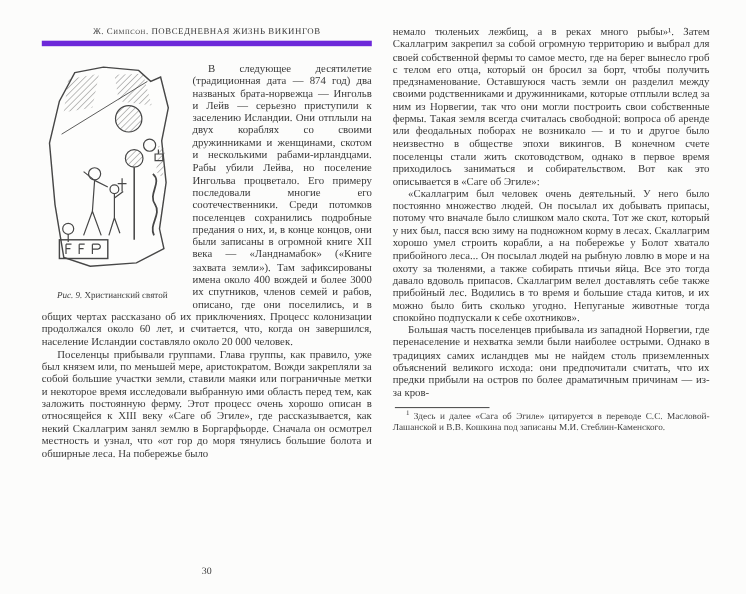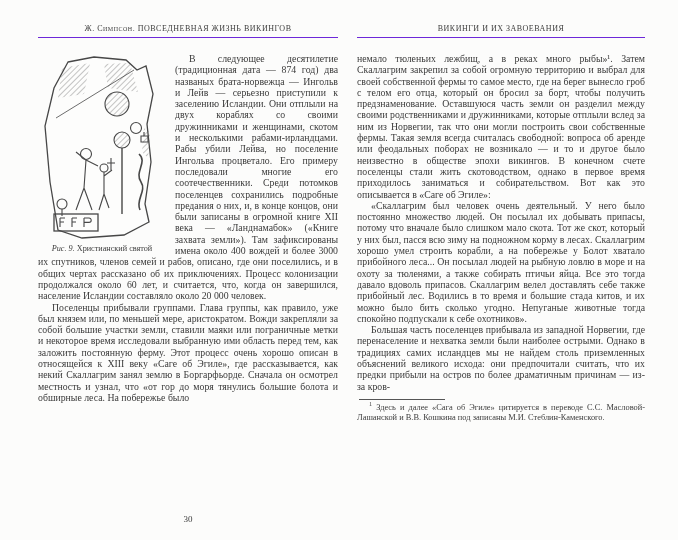--- a/index.html
+++ b/index.html
@@ -8,29 +8,29 @@
     background:#fcfcfb;color:#3a3a3a;
     font-family:"Liberation Serif", serif;
   }
   .page{position:absolute;top:24px;height:500px;}
   .page-left{left:38px;width:300px;}
   .page-right{left:357px;width:288px;}
 
   .runhead{
     text-align:center;font-size:8px;letter-spacing:.5px;
     font-variant:small-caps;color:#3c3c3c;
-    padding-bottom:4px;border-bottom:1px solid #6d28d9;margin-bottom:15px;
+    padding-bottom:4px;border-bottom:5px solid #6d28d9;margin-bottom:15px;
   }
 
   .para{margin:0;text-align:justify;font-size:9.8px;line-height:11.3px;color:#3a3a3a;}
   .para.indent{text-indent:14px;}
 
   .figure{float:left;width:128px;margin:1px 9px 2px 0;}
   .figure svg{display:block;width:128px;height:186px;}
-  .caption{font-size:8.2px;line-height:9.6px;text-align:center;margin-top:4px;padding:0 6px;color:#3c3c3c;font-family:Liberation Serif, serif;}
+  .caption{font-size:8.2px;line-height:9.6px;text-align:center;margin-top:20px;padding:0 6px;color:#3c3c3c;font-family:Liberation Serif, serif;}
   .cap-label{font-style:italic;}
 
   .footnote-rule{width:86px;border-top:1px solid #555;margin:7px 0 3px 2px;}
   .footnote{font-size:8.4px;line-height:9.7px;text-align:justify;margin:0;text-indent:12px;color:#3c3c3c;}
   .fn-marker{font-size:6.3px;line-height:0;vertical-align:super;}
 
   .pagenum{position:absolute;top:490px;left:0;width:100%;text-align:center;font-size:9px;color:#3c3c3c;}
 </style>
 </head>
 <body>
@@ -83,21 +83,20 @@
       </div>
 
       <p class="para indent">В следующее десятилетие (традиционная дата — 874 год) два названых брата-норвежца — Ингольв и Лейв — серьезно приступили к заселению Исландии. Они отплыли на двух кораблях со своими дружинниками и женщинами, скотом и несколькими рабами-ирландцами. Рабы убили Лейва, но поселение Ингольва процветало. Его примеру последовали многие его соотечественники. Среди потомков поселенцев сохранились подробные предания о них, и, в конце концов, они были записаны в огромной книге XII века — «Ланднамабок» («Книге захвата земли»). Там зафиксированы имена около 400 вождей и более 3000 их спутников, членов семей и рабов, описано, где они поселились, и в общих чертах рассказано об их приключениях. Процесс колонизации продолжался около 60 лет, и считается, что, когда он завершился, население Исландии составляло около 20 000 человек.</p>
       <p class="para indent">Поселенцы прибывали группами. Глава группы, как правило, уже был князем или, по меньшей мере, аристократом. Вожди закрепляли за собой большие участки земли, ставили маяки или пограничные метки и некоторое время исследовали выбранную ими область перед тем, как заложить постоянную ферму. Этот процесс очень хорошо описан в относящейся к XIII веку «Саге об Эгиле», где рассказывается, как некий Скаллагрим занял землю в Боргарфьорде. Сначала он осмотрел местность и узнал, что «от гор до моря тянулись большие болота и обширные леса. На побережье было</p>
     </div>
 
     <div class="pagenum">30</div>
   </div>
 
   <div class="page page-right">
-    <div class="runhead">ВИКИНГИ И ИХ ЗАВОЕВАНИЯ</div>
 
     <div>
       <p class="para">немало тюленьих лежбищ, а в реках много рыбы»¹. Затем Скаллагрим закрепил за собой огромную территорию и выбрал для своей собственной фермы то самое место, где на берег вынесло гроб с телом его отца, который он бросил за борт, чтобы получить предзнаменование. Оставшуюся часть земли он разделил между своими родственниками и дружинниками, которые отплыли вслед за ним из Норвегии, так что они могли построить свои собственные фермы. Такая земля всегда считалась свободной: вопроса об аренде или феодальных поборах не возникало — и то и другое было неизвестно в обществе эпохи викингов. В конечном счете поселенцы стали жить скотоводством, однако в первое время приходилось заниматься и собирательством. Вот как это описывается в «Саге об Эгиле»:</p>
       <p class="para indent">«Скаллагрим был человек очень деятельный. У него было постоянно множество людей. Он посылал их добывать припасы, потому что вначале было слишком мало скота. Тот же скот, который у них был, пасся всю зиму на подножном корму в лесах. Скаллагрим хорошо умел строить корабли, а на побережье у Болот хватало прибойного леса... Он посылал людей на рыбную ловлю в море и на охоту за тюленями, а также собирать птичьи яйца. Все это тогда давало вдоволь припасов. Скаллагрим велел доставлять себе также прибойный лес. Водились в то время и большие стада китов, и их можно было бить сколько угодно. Непуганые животные тогда спокойно подпускали к себе охотников».</p>
       <p class="para indent">Большая часть поселенцев прибывала из западной Норвегии, где перенаселение и нехватка земли были наиболее острыми. Однако в традициях самих исландцев мы не найдем столь приземленных объяснений великого исхода: они предпочитали считать, что их предки прибыли на остров по более драматичным причинам — из-за кров-</p>
     </div>
 
     <div class="footnote-rule"></div>
     <p class="footnote"><sup class="fn-marker">1</sup> <span>Здесь и далее «Сага об Эгиле» цитируется в переводе С.С. Масловой-Лашанской и В.В. Кошкина под записаны М.И. Стеблин-Каменского.</span></p>
 

